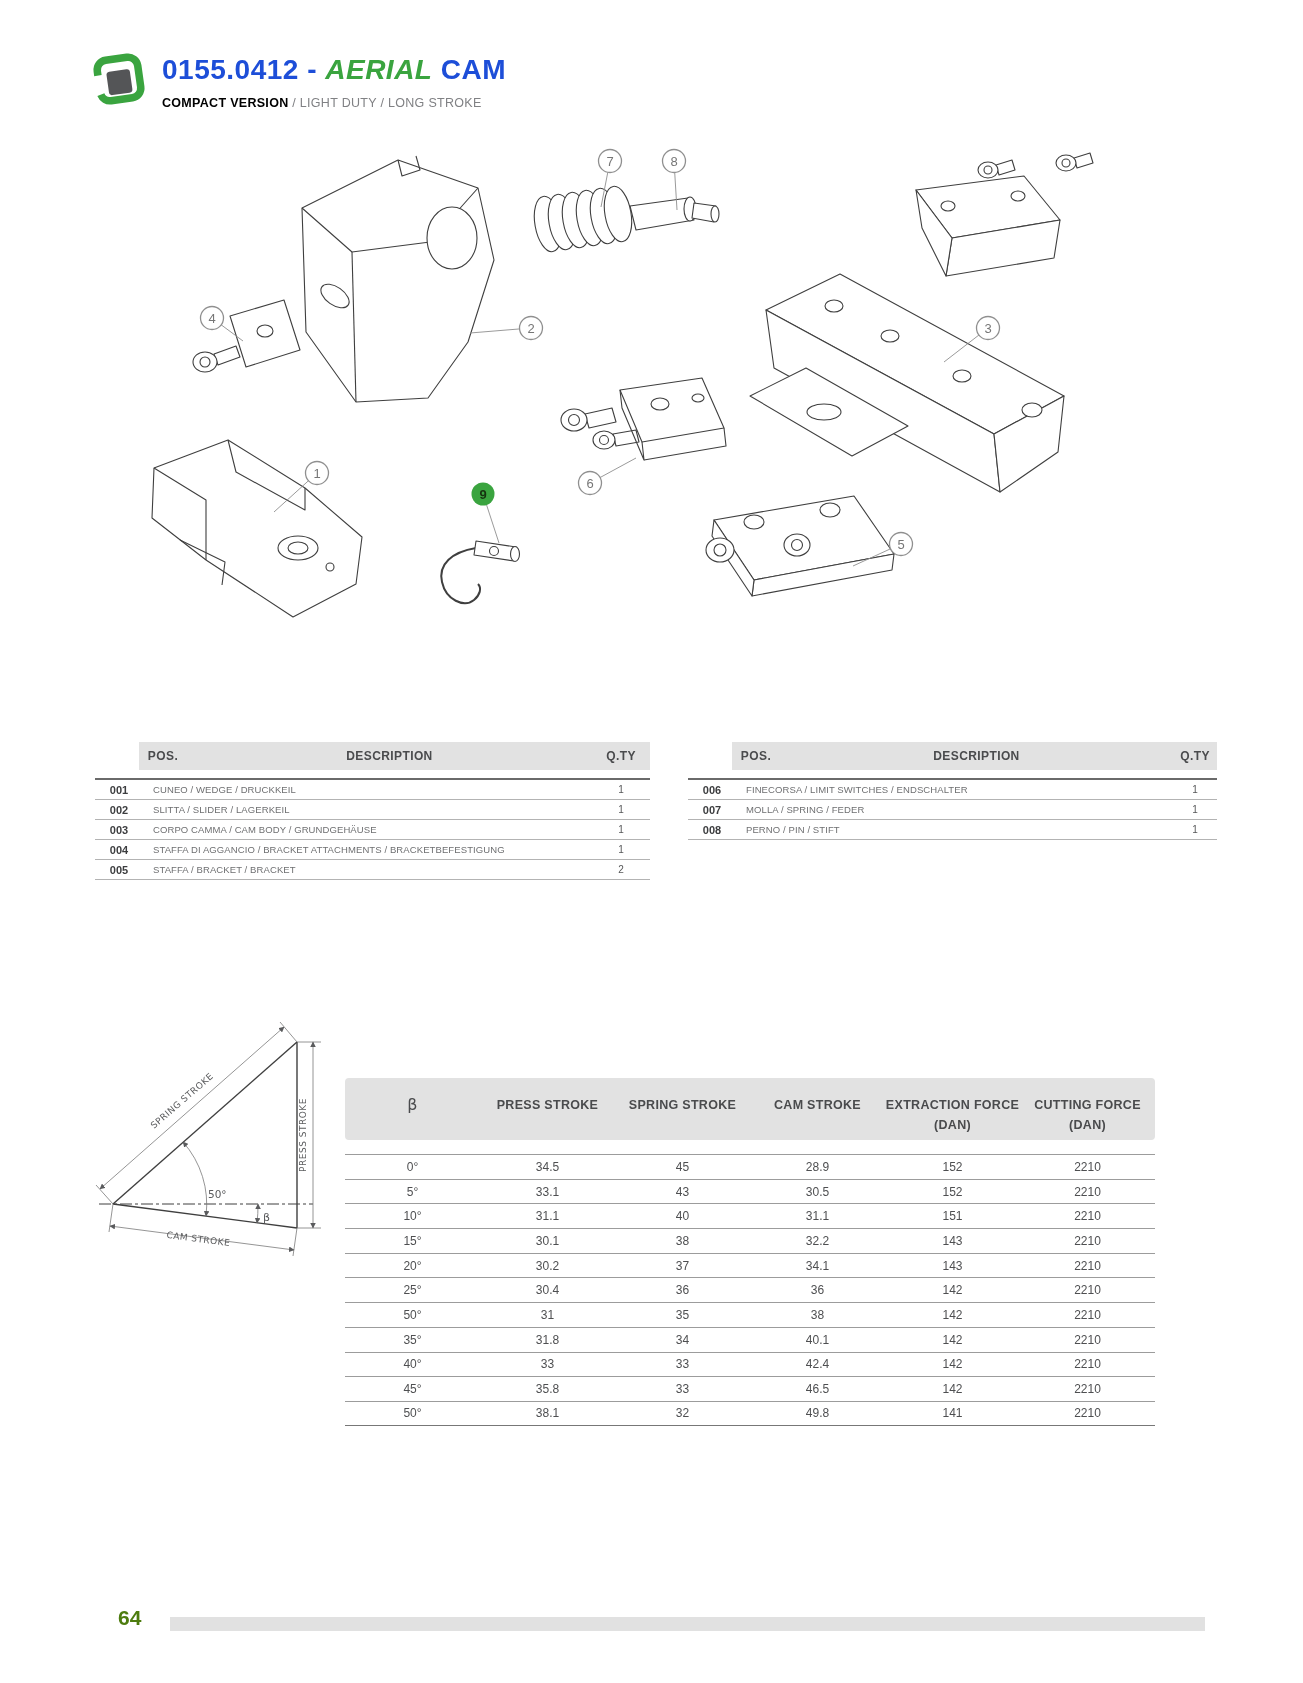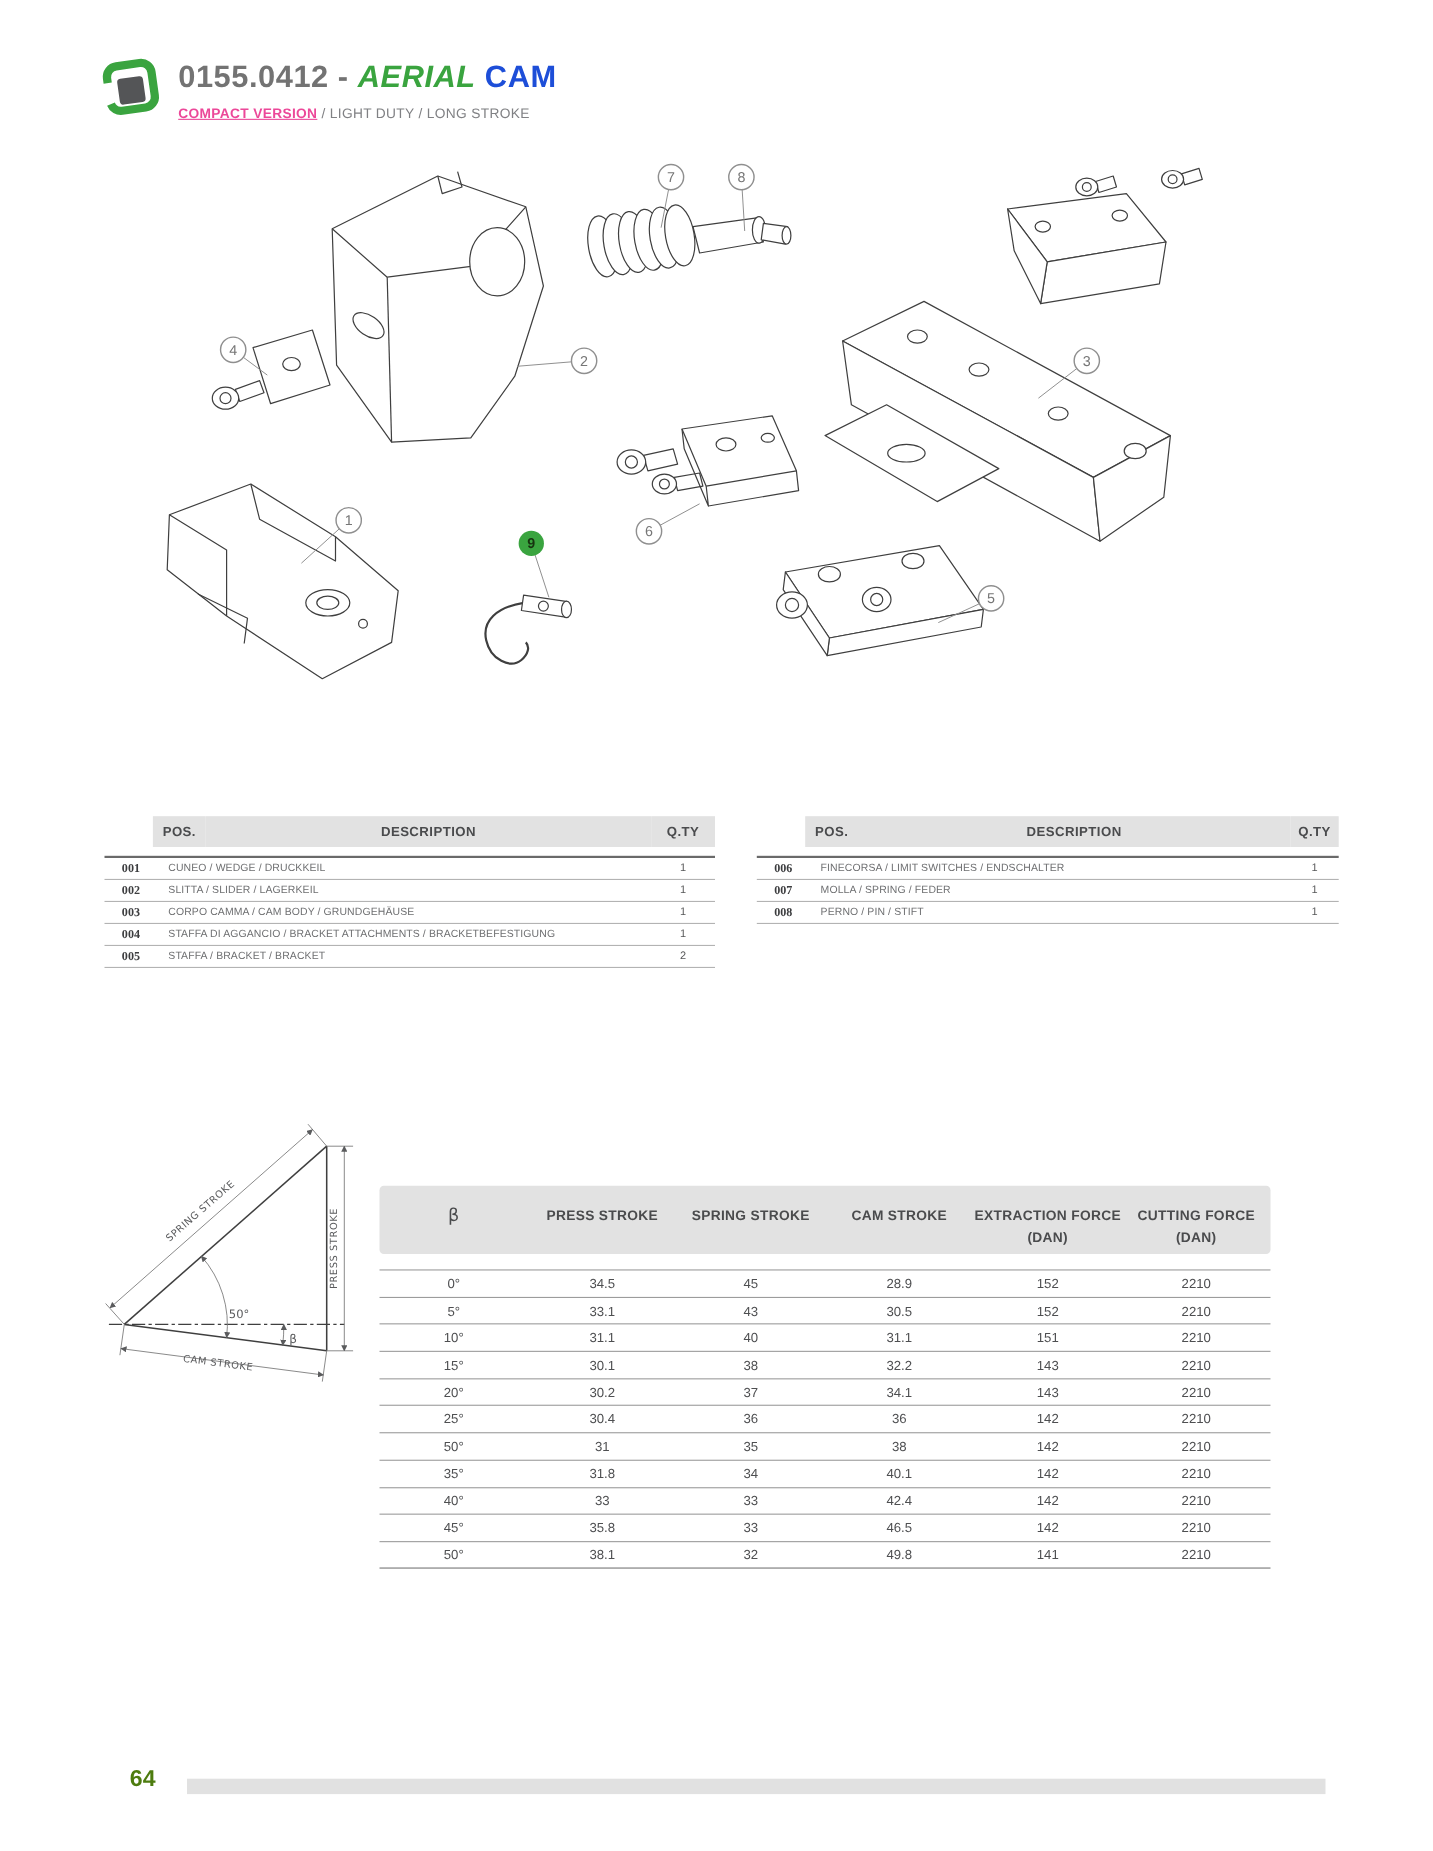--- a/index.html
+++ b/index.html
@@ -7,44 +7,44 @@
   body {
     width:1303px; height:1683px; position:relative;
     font-family:"Liberation Sans","DejaVu Sans",sans-serif;
     color:#4a4b4d; overflow:hidden;
   }
   
   .page-header { position:absolute; left:90px; top:50px; display:flex; }
   .logo { width:58px; height:58px; flex:0 0 auto; }
   .title-block { margin-left:14px; padding-top:4px; }
   .title { font-size:28px; letter-spacing:0.5px; white-space:nowrap; }
-  .t-code { color:#737373; font-weight:600; }
+  .t-code { color:#1d4ed8; font-weight:600; }
   .t-accent { color:#3aa43f; font-weight:bold;font-style:italic; }
   .t-rest { color:#1d4ed8; font-weight:bold; }
   .subtitle { margin-top:10px; font-size:12.5px; color:#808184; letter-spacing:0.3px; }
-  .s-strong { color:#ec4899; font-weight:bold;text-decoration:underline; }
+  .s-strong { color:#000000; font-weight:bold; }
   
   .exploded { position:absolute; left:90px; top:130px; width:1030px; height:545px; }
   .exploded path, .exploded ellipse, .exploded circle, .exploded line {
     vector-effect:non-scaling-stroke;
   }
   
   .parts-table { position:absolute; top:742px; font-size:11px; }
   .pt-left  { left:95px;  width:555px; }
   .pt-right { left:688px; width:529px; }
   .pt-header { display:flex; gap:0; height:28px;padding-left:44px; }
   .pt-header > div { background:#e2e2e2; display:flex; align-items:center; justify-content:center;
                      font-weight:bold; font-size:12px; color:#4a4b4d; letter-spacing:0.4px; }
   .h-pos  { width:48px; }
   .h-desc { flex:1; }
   .pt-left  .h-qty { width:58px; }
   .pt-right .h-qty { width:44px; }
   .pt-rows { margin-top:8px; border-top:2px solid #6a6a6a; }
   .pt-row { display:flex; height:20px; align-items:center; border-bottom:1px solid #b3b3b3; }
-  .r-pos  { width:48px; text-align:center; font-weight:bold; font-size:11px; color:#3c3d3f;font-family:Liberation Serif, serif; }
+  .r-pos  { width:48px; text-align:center; font-weight:bold; font-size:11px; color:#3c3d3f; }
   .r-desc { flex:1; padding-left:10px; font-size:9.5px; color:#6e6f71; letter-spacing:0.1px; }
   .pt-left  .r-qty { width:58px; text-align:center; font-size:10px; color:#565758; }
   .pt-right .r-qty { width:44px; text-align:center; font-size:10px; color:#565758; white-space:nowrap; }
   
   .stroke-diagram { position:absolute; left:95px; top:1012px; width:230px; height:260px; }
   .stroke-diagram text { font-family:"DejaVu Sans","Liberation Sans",sans-serif; fill:#5a5b5d; }
   
   .stroke-table { position:absolute; left:345px; top:1078px; width:810px; }
   .st-header { background:#e2e2e2; border-radius:4px; height:62px;
                display:grid; grid-template-columns:repeat(6,1fr); }

